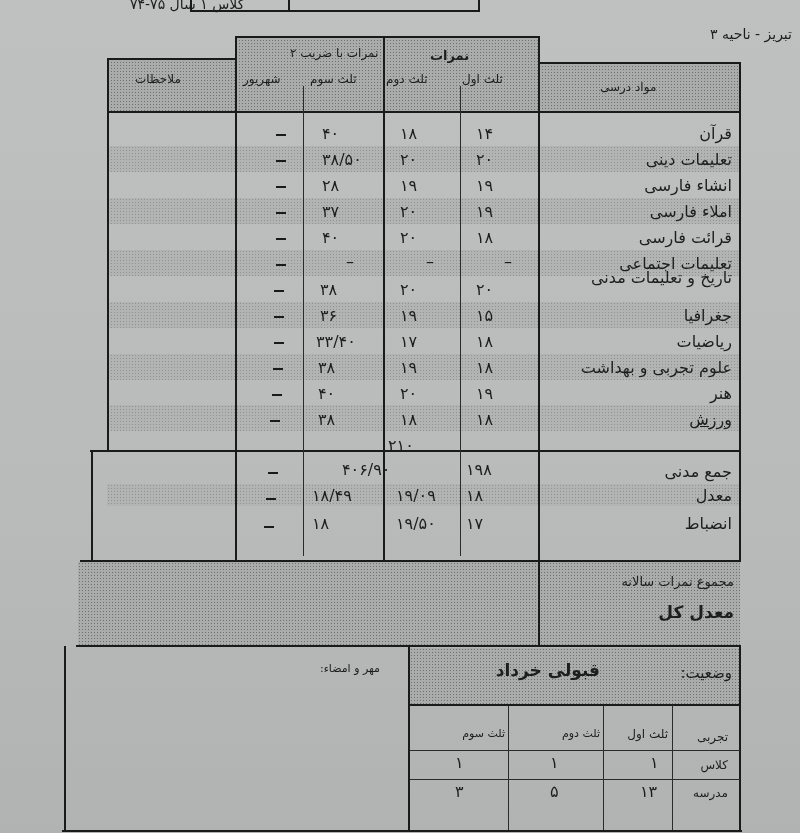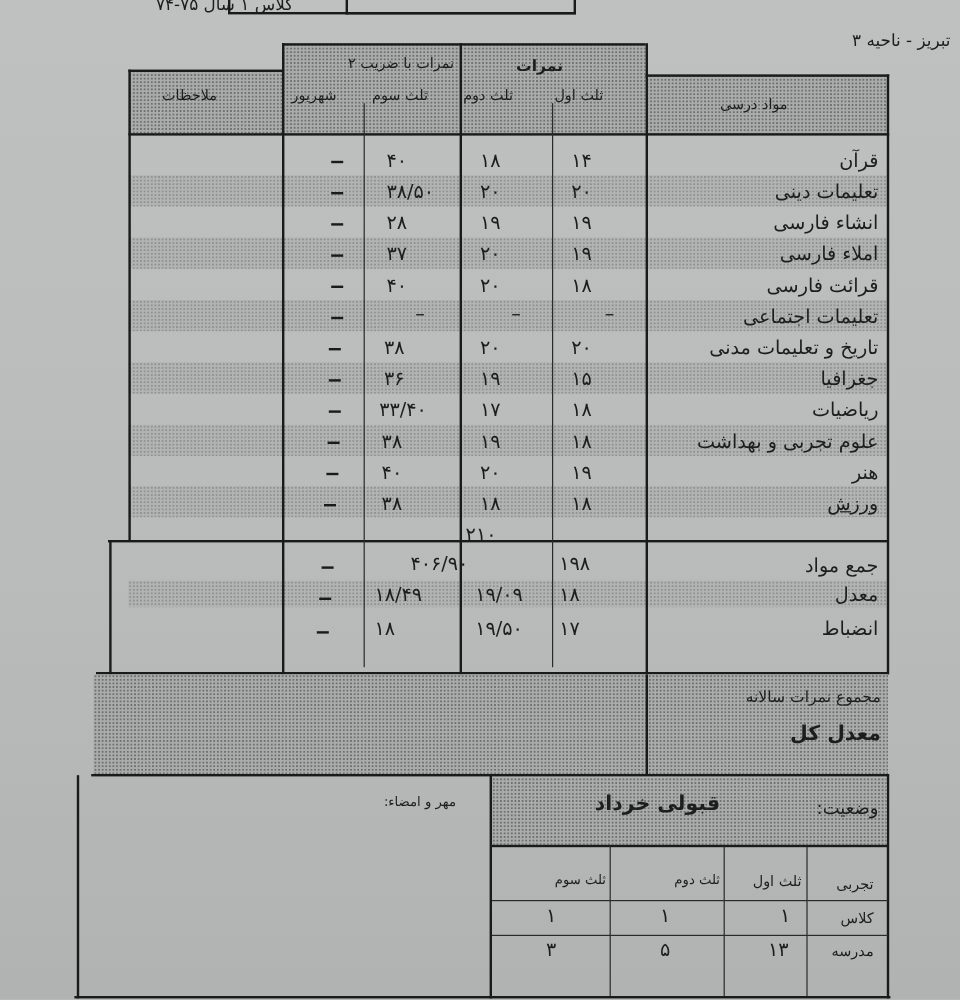--- a/index.html
+++ b/index.html
@@ -131,21 +131,21 @@
       <div class="dash" style="left:276px; top:238px;"></div>
     </div>
     <div>
       <div class="cell-text subj" style="right:68px; top:254px;">تعلیمات اجتماعی</div>
       <div class="cell-text num" style="left:504px; top:252px;">–</div>
       <div class="cell-text num" style="left:426px; top:252px;">–</div>
       <div class="cell-text num" style="left:346px; top:252px;">–</div>
       <div class="dash" style="left:276px; top:264px;"></div>
     </div>
     <div>
-      <div class="cell-text subj" style="right:68px; top:280px;">تاریخ و تعلیمات مدنی</div>
+      <div class="cell-text subj" style="right:68px; top:268px;">تاریخ و تعلیمات مدنی</div>
       <div class="cell-text num" style="left:476px; top:280px;">۲۰</div>
       <div class="cell-text num" style="left:400px; top:280px;">۲۰</div>
       <div class="cell-text num" style="left:320px; top:280px;">۳۸</div>
       <div class="dash" style="left:274px; top:290px;"></div>
     </div>
     <div>
       <div class="cell-text subj" style="right:68px; top:306px;">جغرافیا</div>
       <div class="cell-text num" style="left:476px; top:306px;">۱۵</div>
       <div class="cell-text num" style="left:400px; top:306px;">۱۹</div>
       <div class="cell-text num" style="left:320px; top:306px;">۳۶</div>
@@ -176,21 +176,21 @@
       <div class="cell-text subj" style="right:68px; top:410px;text-decoration:underline;">ورزش</div>
       <div class="cell-text num" style="left:476px; top:410px;">۱۸</div>
       <div class="cell-text num" style="left:400px; top:410px;">۱۸</div>
       <div class="cell-text num" style="left:318px; top:410px;">۳۸</div>
       <div class="dash" style="left:270px; top:420px;"></div>
     </div>
   </div>
 
   <div>
     <div>
-      <div class="cell-text subj" style="right:68px; top:462px;">جمع مواد</div>
+      <div class="cell-text subj" style="right:68px; top:462px;">جمع مدنی</div>
       <div class="cell-text num" style="left:466px; top:460px;">۱۹۸</div>
       <div class="cell-text num" style="left:388px; top:436px;">۲۱۰</div>
       <div class="cell-text num" style="left:302px; top:460px;margin-left:40px;">۴۰۶/۹۰</div>
       <div class="dash" style="left:268px; top:472px;"></div>
     </div>
     <div>
       <div class="cell-text subj" style="right:68px; top:486px;">معدل</div>
       <div class="cell-text num" style="left:466px; top:486px;">۱۸</div>
       <div class="cell-text num" style="left:396px; top:486px;">۱۹/۰۹</div>
       <div class="cell-text num" style="left:312px; top:486px;">۱۸/۴۹</div>

